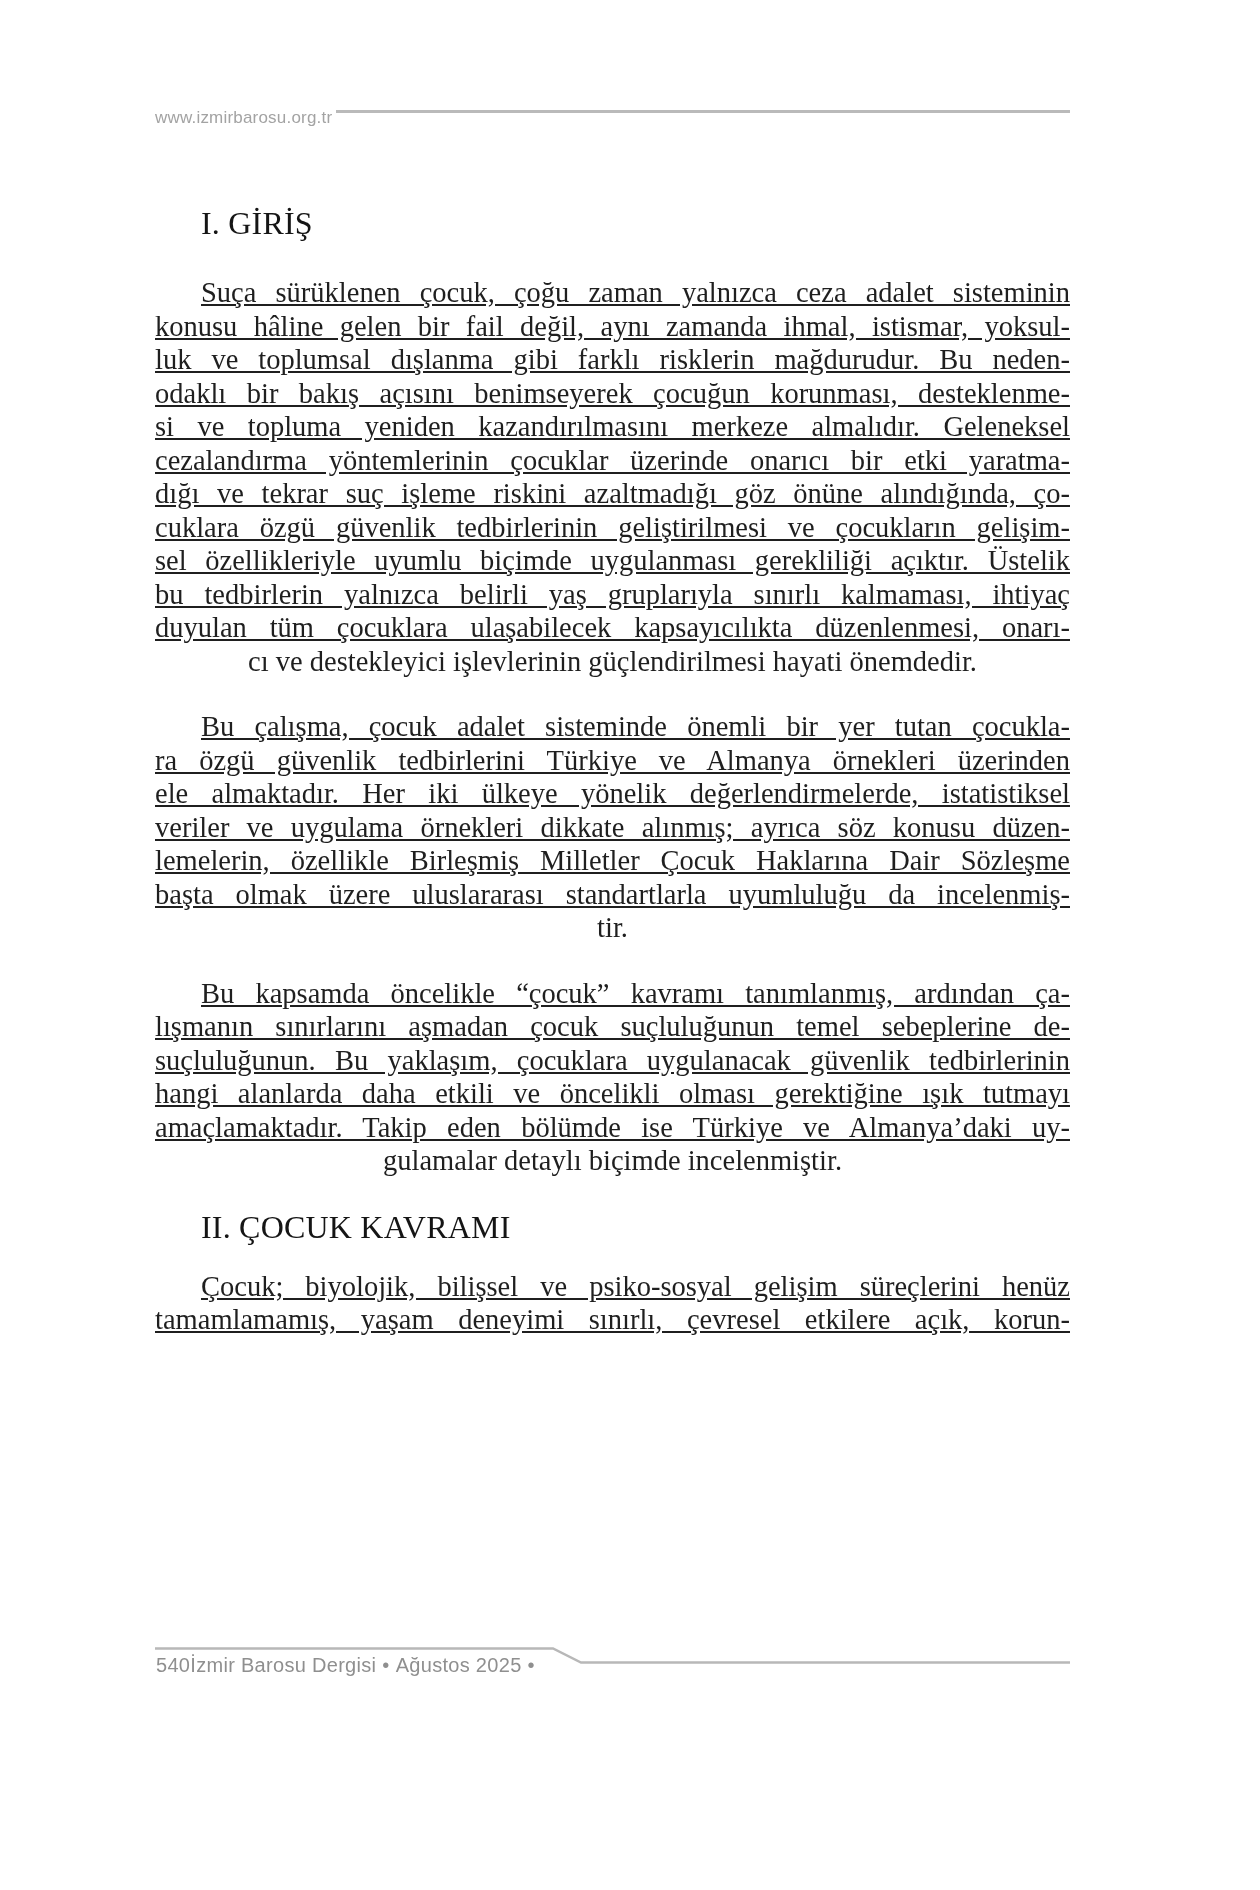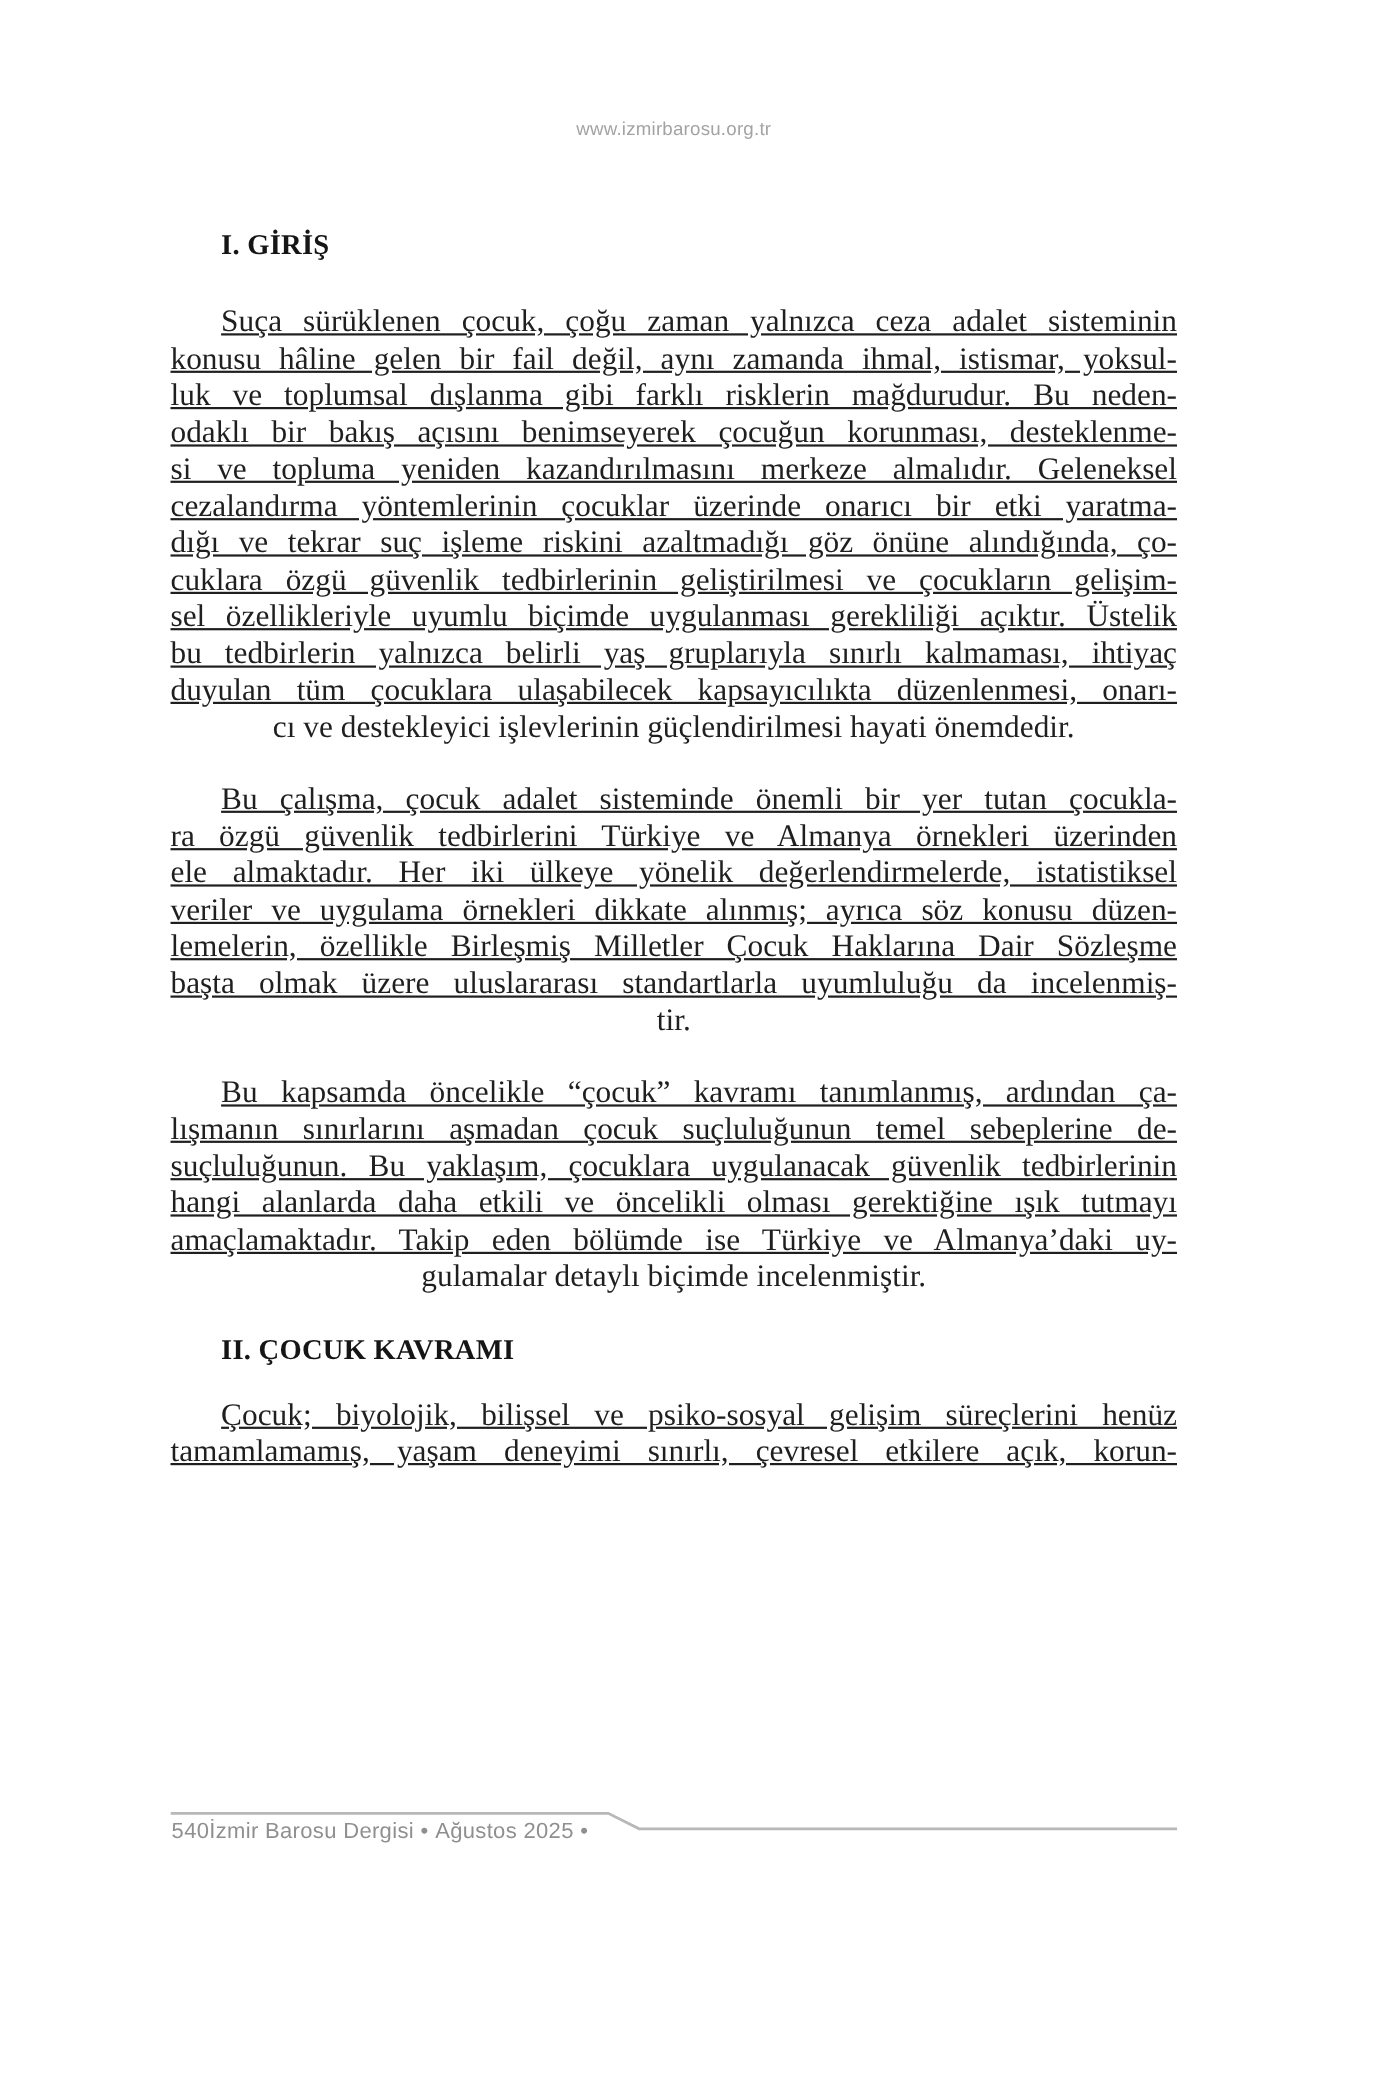--- a/index.html
+++ b/index.html
@@ -12,22 +12,20 @@
     font-family: "Liberation Serif", serif;
     color: #1f1f1f;
   }
   
   .header {
     position: absolute;
     left: 155px;
     top: 108px;
     width: 915px;
     display: flex;
-    align-items: center;
-    flex-direction: column;
   }
   .header-url {
     font-family: "Liberation Sans", sans-serif;
     font-size: 17px;
     color: #a3a3a3;
     letter-spacing: 0.2px;
     white-space: nowrap;
     flex: 0 0 auto;
   }
   .header-rule {
@@ -39,22 +37,22 @@
   }
   
   .content {
     position: absolute;
     left: 155px;
     top: 128px;
     width: 915px;
   }
   .section-heading {
     font-family: "Liberation Serif", serif;
-    font-weight: bold;
-    font-size: 26px;
+    font-weight: normal;
+    font-size: 32px;
     line-height: 34px;
     color: #151515;
     padding-left: 46px;
     letter-spacing: 0.2px;
   }
   .heading-1 { margin-top: 78px; }
   .heading-2 { margin-top: 32px; }
   .paragraph { margin-top: 36px; }
   .paragraph.tight { margin-top: 32px; }
   .paragraph.last { margin-top: 26px; }

